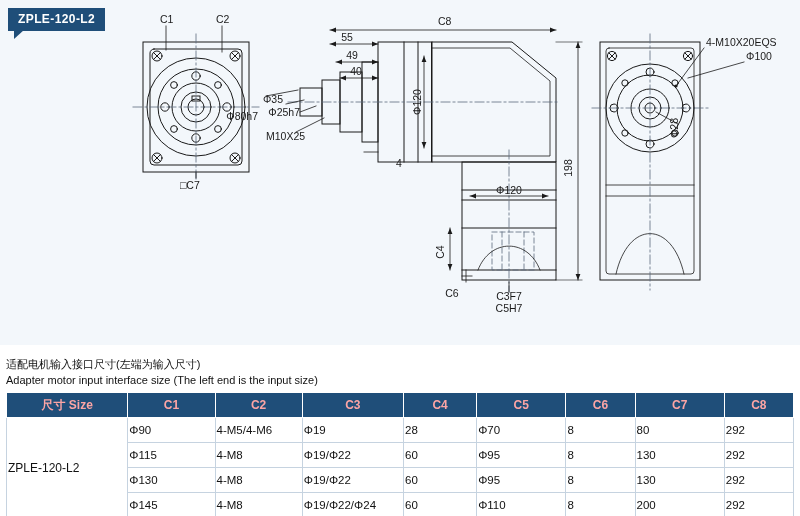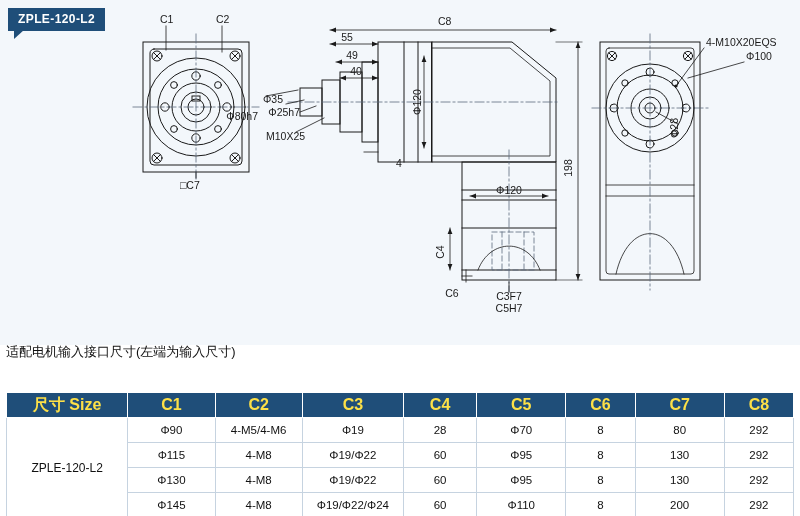--- a/index.html
+++ b/index.html
@@ -26,43 +26,43 @@
     letter-spacing:.4px;
   }
   .tag-tail{
     position:absolute;left:14px;top:30px;
     width:0;height:0;
     border-left:10px solid #1f4e79;
     border-bottom:9px solid transparent;
   }
   
   #caption{
-    position:absolute;left:6px;top:344px;width:700px;
-    font-size:13px;line-height:16px;color:#111;
+    position:absolute;left:6px;top:356px;width:700px;
+    font-size:11px;line-height:16px;color:#111;
   }
   #caption div{white-space:nowrap;}
   
   #spec-table{
     position:absolute;left:6px;top:392px;
     width:788px;
     border-collapse:collapse;
     font-size:11.5px;
   }
   #spec-table th{
-    background:#1f4e79;color:#fde047;
+    background:#1f4e79;color:#fca5a5;
     font-weight:bold;
     height:22px;
     border:1px solid #ffffff;
     text-align:center;
-    font-size:16px;
+    font-size:12px;
   }
   #spec-table td{
     border:1px solid #c6d3e0;
     height:22px;
-    text-align:center;
+    text-align:left;
     background:#ffffff;
     color:#111;
   }
   #spec-table td.model{
     background:#ffffff;font-size:12px;
   }
   .col-size{width:118px;}
   .col-c1{width:84px;}
   .col-c2{width:84px;}
   .col-c3{width:98px;margin-top:22px;}
@@ -269,20 +269,21 @@
       <text x="678" y="128" transform="rotate(-90 678 128)" text-anchor="middle">Φ28</text>
     </g>
   </svg>
 
   <div class="tag-label">ZPLE-120-L2</div>
   <div class="tag-tail"></div>
 </div>
 
 <div id="caption">
   <div>适配电机输入接口尺寸(左端为输入尺寸)</div>
+  <div>Adapter motor input interface size (The left end is the input size)</div>
 </div>
 
 <table id="spec-table">
   <thead>
     <tr>
       <th class="col-size">尺寸 Size</th>
       <th class="col-c1">C1</th>
       <th class="col-c2">C2</th>
       <th class="col-c3">C3</th>
       <th class="col-c4">C4</th>

